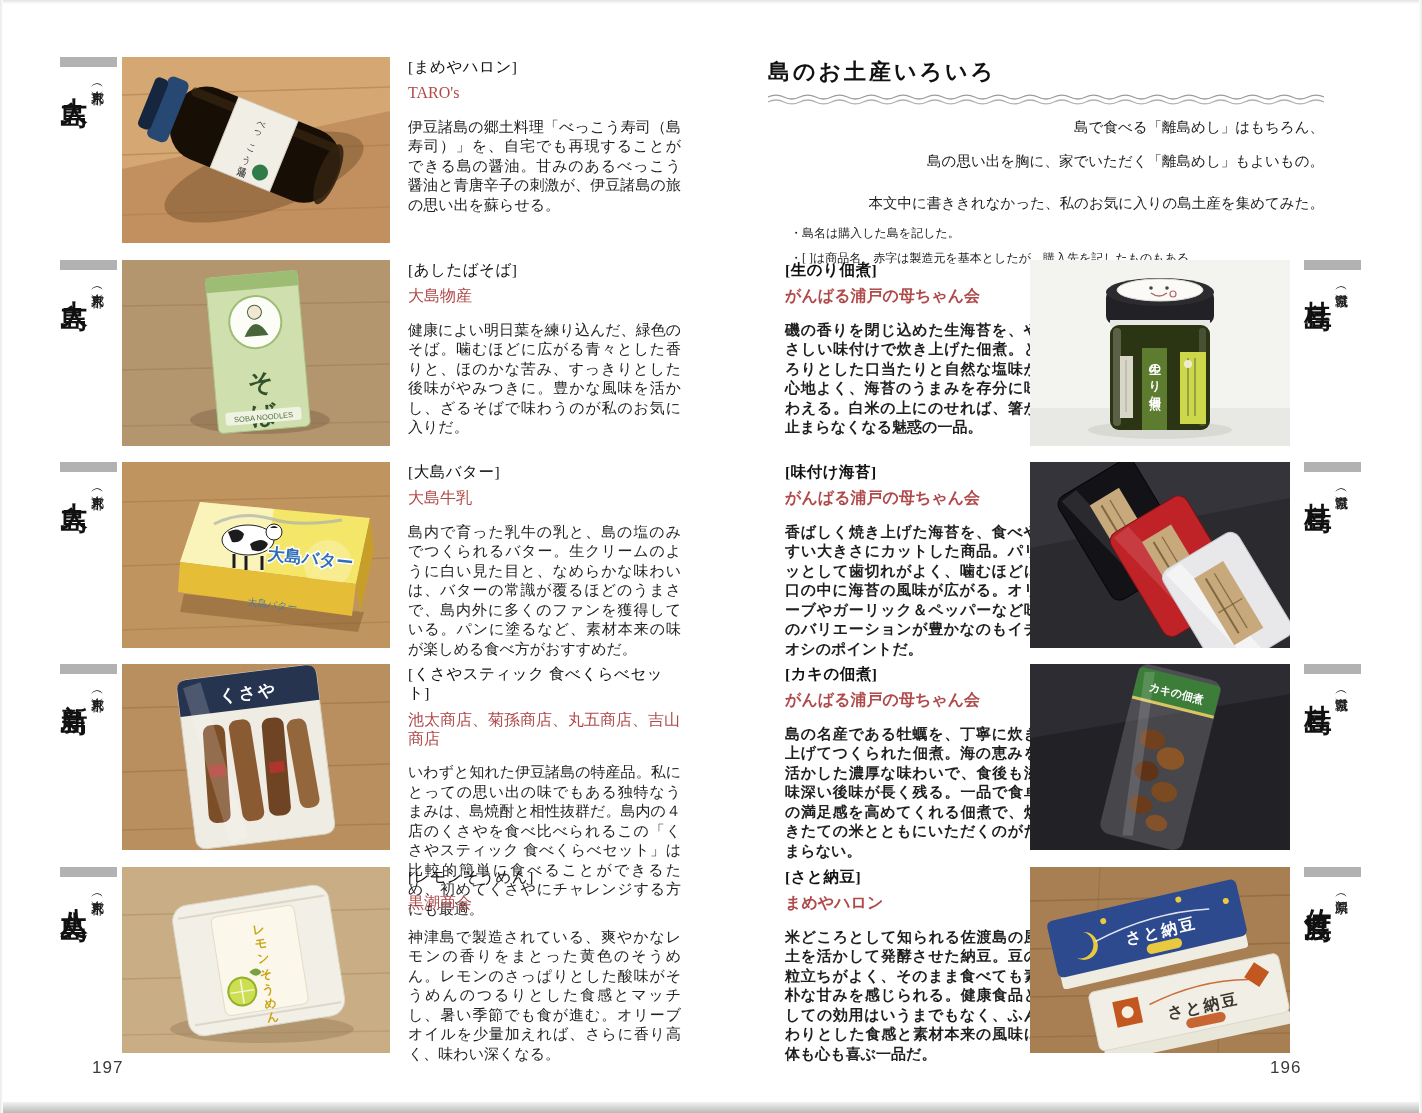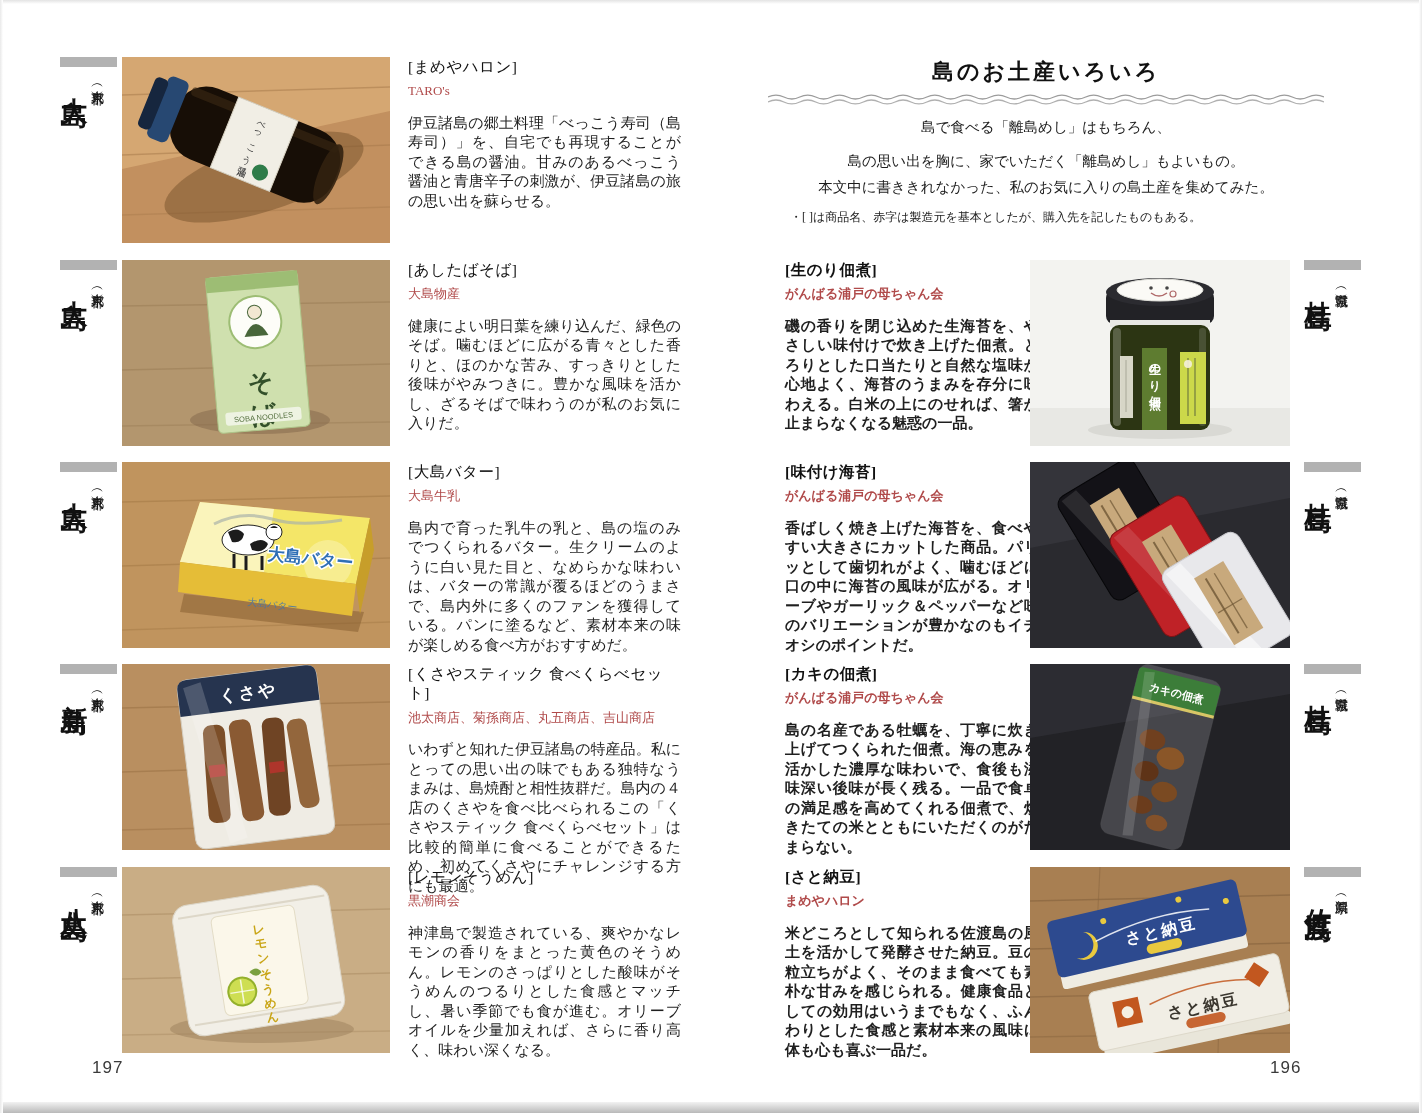--- a/index.html
+++ b/index.html
@@ -27,28 +27,28 @@
   .photo{position:absolute;margin:0;padding:0;}
   .lp-photo{left:122px;}
   .rp-photo{left:1030px;}
   .photo svg{display:block;}
 
   
   .text-col{position:absolute;}
   .lp-text{left:408px;width:273px;}
   .rp-text{left:785px;width:254px;font-weight:bold;}
   .product{font-size:15.5px;line-height:1.25;letter-spacing:.5px;color:#111;}
-  .maker{font-size:13px;line-height:1.2;margin-top:7px;color:#b04a4a;}
+  .maker{font-size:16px;line-height:1.2;margin-top:7px;color:#b04a4a;}
   .desc{font-size:15px;line-height:19.5px;margin-top:15px;text-align:justify;color:#1f1f1f;}
 
   
   .rp-header{position:absolute;left:768px;top:57px;width:556px;}
-  .main-title{margin:0;font-size:22px;font-weight:700;letter-spacing:3px;text-align:center;line-height:30px;color:#111;}
+  .main-title{margin:0;font-size:22px;font-weight:700;letter-spacing:3px;text-align:left;line-height:30px;color:#111;}
   .divider{display:block;margin:6px auto 0 auto;}
-  .intro{margin:7px 0 0 0;font-size:14.5px;line-height:26px;text-align:center;color:#1c1c1c;}
+  .intro{margin:7px 0 0 0;font-size:14.5px;line-height:26px;text-align:right;color:#1c1c1c;}
   .notes{margin:5px 0 0 22px;font-size:12px;line-height:25px;color:#222;}
   .notes p{margin:0;}
 
   .pagenum{position:absolute;font-family:"Liberation Sans","DejaVu Sans",sans-serif;font-size:17px;color:#3a3a3a;letter-spacing:1px;}
   .pn-left{left:44px;top:1058px;margin-left:48px;}
   .pn-right{left:1270px;top:1058px;}
 </style>
 </head>
 <body>
 
@@ -234,22 +234,23 @@
   </section>
 
   <header class="rp-header">
     <h1 class="main-title">島のお土産いろいろ</h1>
     <svg class="divider" width="556" height="14" viewBox="0 0 560 14">
       <path id="wv" d="M0 4 Q8 0 16 4 T32 4 T48 4 T64 4 T80 4 T96 4 T112 4 T128 4 T144 4 T160 4 T176 4 T192 4 T208 4 T224 4 T240 4 T256 4 T272 4 T288 4 T304 4 T320 4 T336 4 T352 4 T368 4 T384 4 T400 4 T416 4 T432 4 T448 4 T464 4 T480 4 T496 4 T512 4 T528 4 T544 4 T560 4" fill="none" stroke="#9c9c9c" stroke-width="1.3"></path>
       <use href="#wv" transform="translate(0,5)" opacity=".8"></use>
     </svg>
     <p class="intro">島で食べる「離島めし」はもちろん、</p>
     <p class="intro" style="margin-top:8px">島の思い出を胸に、家でいただく「離島めし」もよいもの。</p>
-    <p class="intro" style="margin-top:0">本文中に書ききれなかった、私のお気に入りの島土産を集めてみた。</p>
+    <p class="intro" style="margin-top:16px">本文中に書ききれなかった、私のお気に入りの島土産を集めてみた。</p>
     <div class="notes">
+      <p>・島名は購入した島を記した。</p>
       <p>・[ ]は商品名、赤字は製造元を基本としたが、購入先を記したものもある。</p>
     </div>
   </header>
 
   <section class="row" style="top:260px">
     <div class="text-col rp-text">
       <div class="product">[生のり佃煮]</div>
       <div class="maker">がんばる浦戸の母ちゃん会</div>
       <div class="desc">磯の香りを閉じ込めた生海苔を、やさしい味付けで炊き上げた佃煮。とろりとした口当たりと自然な塩味が心地よく、海苔のうまみを存分に味わえる。白米の上にのせれば、箸が止まらなくなる魅惑の一品。</div>
     </div>

